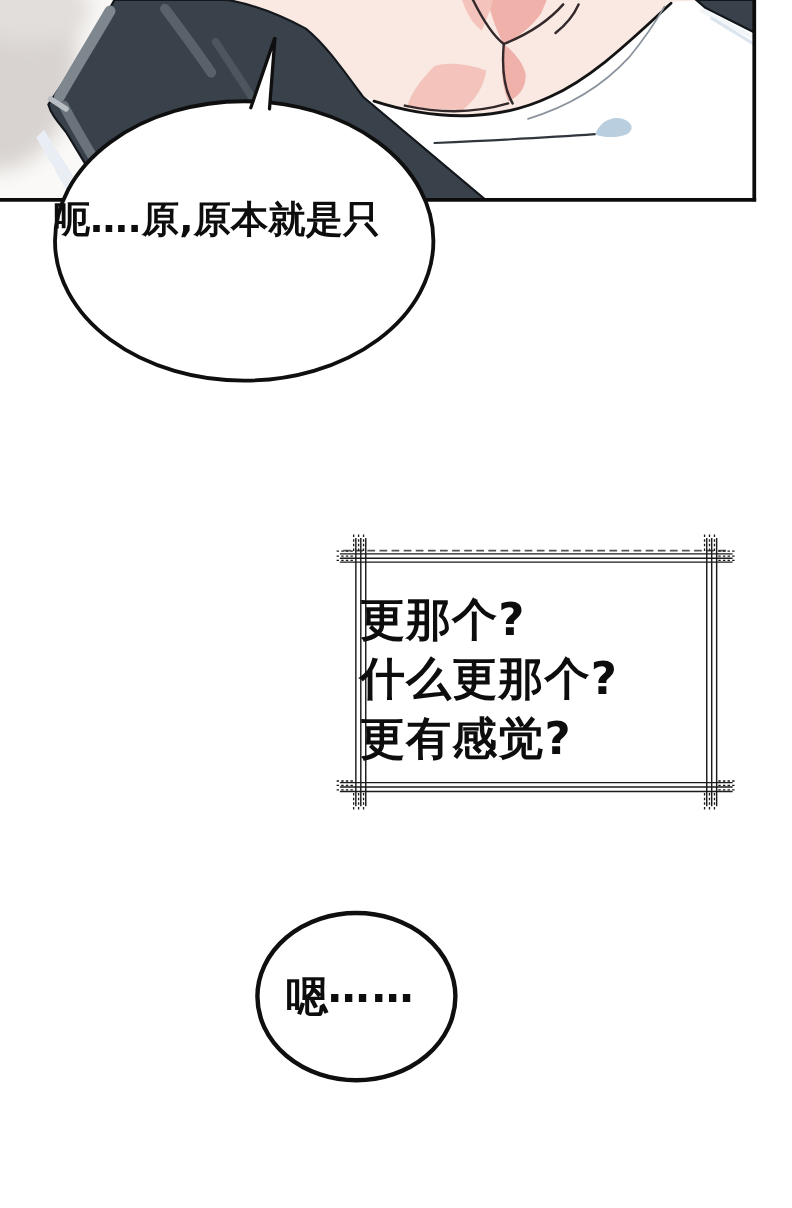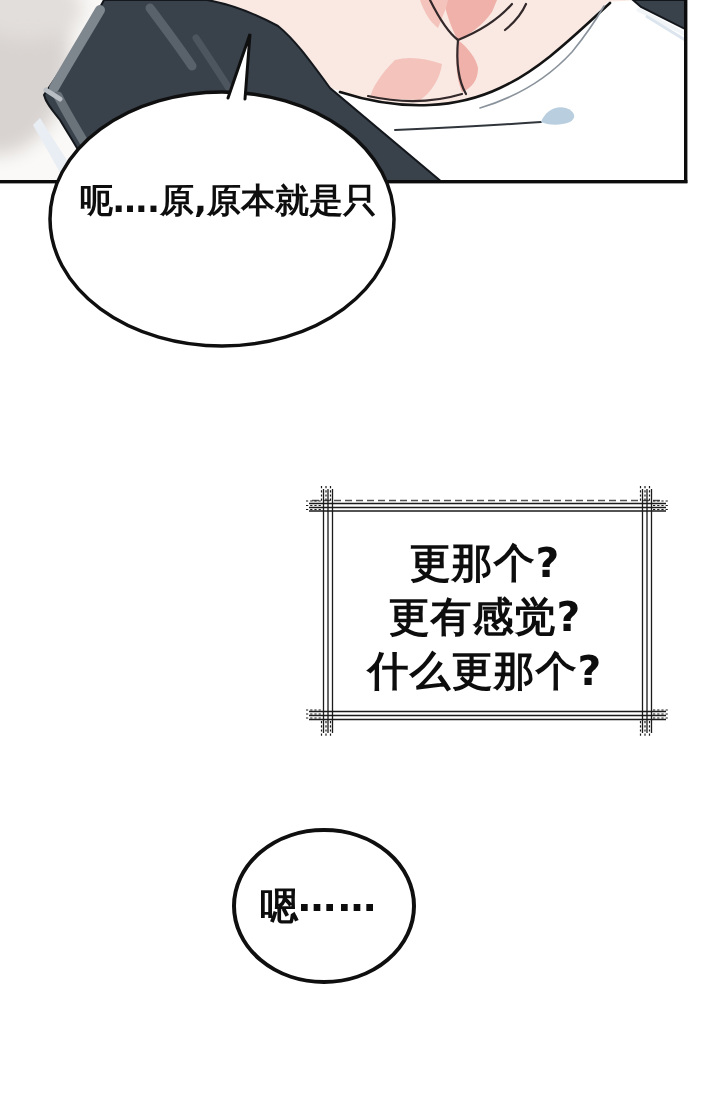--- a/index.html
+++ b/index.html
@@ -8,21 +8,21 @@
     width:720px;height:1098px;
     background:#ffffff;
     overflow:hidden;
     font-family:"DejaVu Sans",sans-serif;
   }
   .art{position:absolute;left:0;top:0;width:720px;height:1098px;display:block;}
   .txt{
     position:absolute;
     color:#0d0d0d;
     font-weight:bold;
-    text-align:center;
+    text-align:left;
     white-space:nowrap;
     font-family:"DejaVu Sans",sans-serif;
   }
   .bubble1-text{
     left:48px;top:180px;width:360px;
     font-size:34px;line-height:40px;
     letter-spacing:0px;
   }
   .box-text{
     left:327px;top:536px;width:316px;
@@ -143,21 +143,21 @@
 
     <ellipse cx="324" cy="906" rx="90" ry="76" fill="#ffffff" stroke="#0f0f0f" stroke-width="4"></ellipse>
   </svg>
 
   <div class="txt bubble1-text">
     <span class="line">呃….原,原本就是只</span>
   </div>
 
   <div class="txt box-text">
     <span class="line">更那个?</span>
+    <span class="line">什么更那个?</span>
     <span class="line">更有感觉?</span>
-    <span class="line">什么更那个?</span>
   </div>
 
   <div class="txt bubble2-text">
     <span>嗯</span><span class="dots">……</span>
   </div>
 
 </div>
 
 </body></html>

